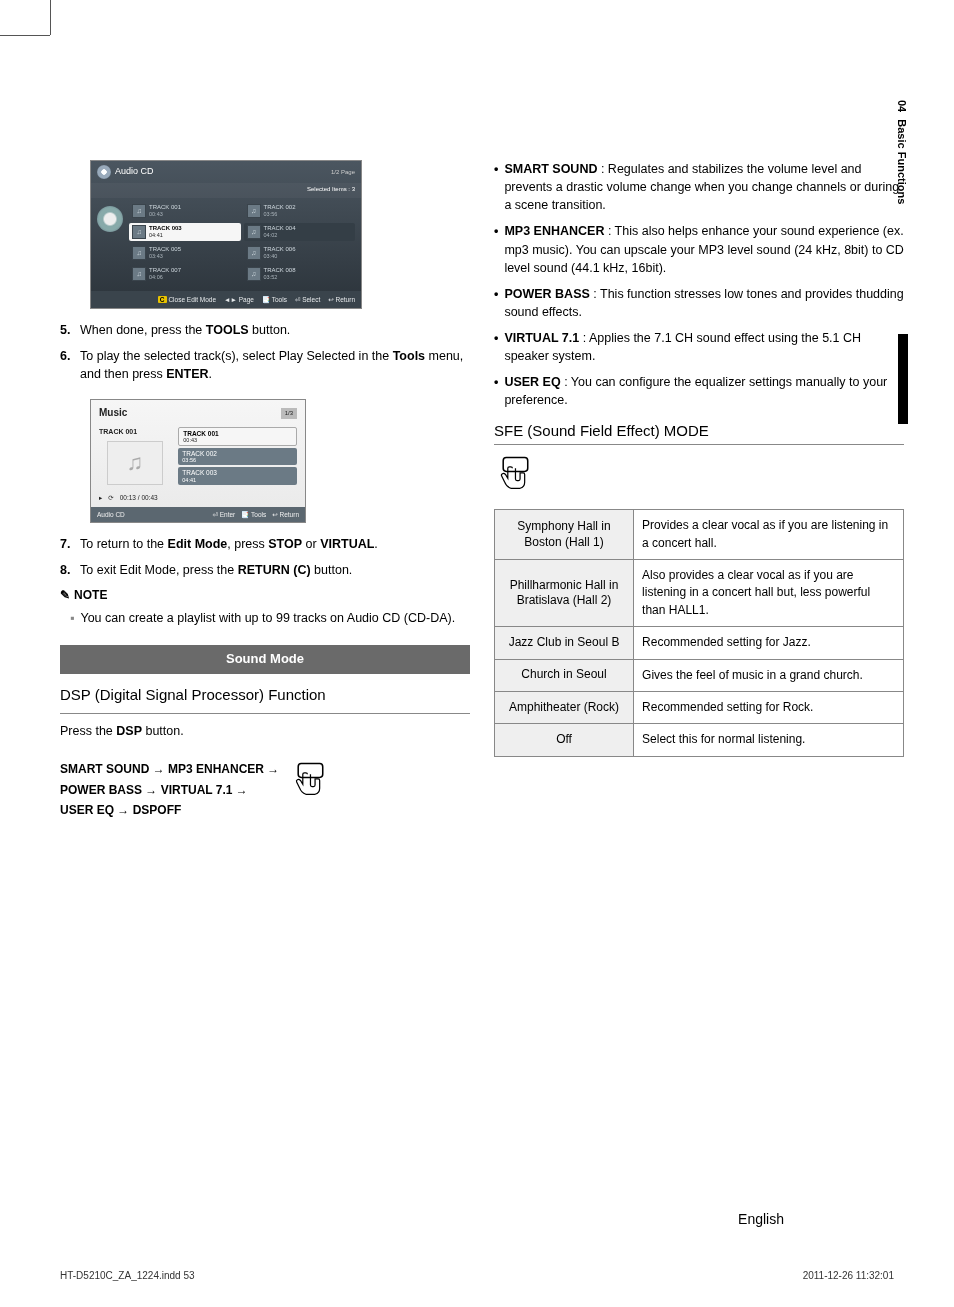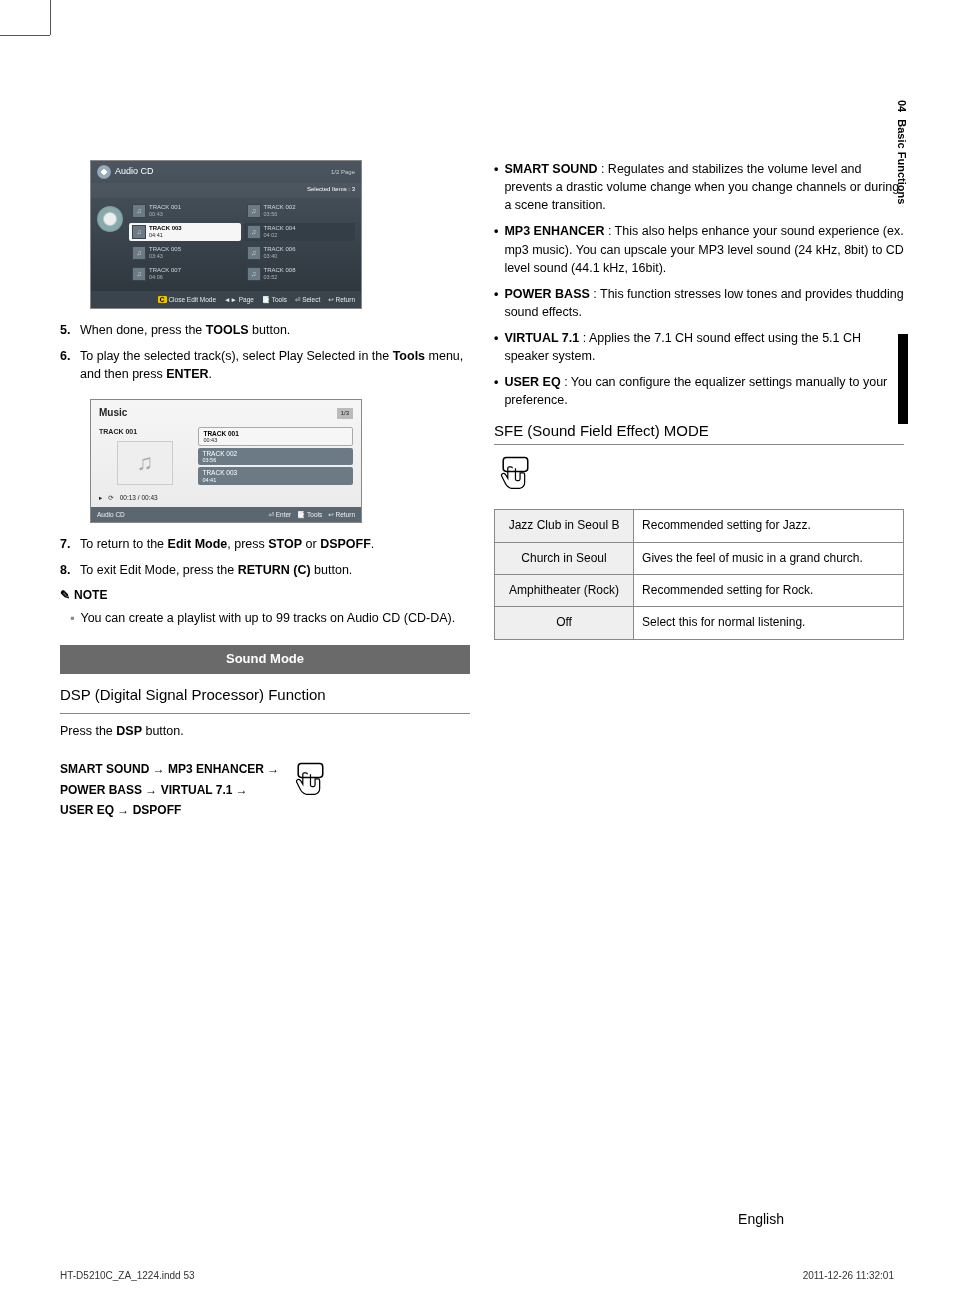--- a/index.html
+++ b/index.html
@@ -35,21 +35,21 @@
   .trk .d { color:#aab4bb; font-size:5.5px; }
   .trk.hi { background:#f6f6f6; }
   .trk.hi .t { color:#000; font-weight:bold; }
   .trk.hi .d { color:#222; }
   .trk.shade { background:#343e46; }
   .shot1-foot { background:#3a444c; color:#e6e9eb; font-size:6.5px; padding:4px 6px; display:flex; gap:8px; justify-content:flex-end; }
   .shot1-foot span { white-space:nowrap; }
   .btn-c { background:#e7c200; color:#000; padding:0 2px; border-radius:1px; font-weight:bold; }
 
   
-  .shot2 { width:272px; margin:16px 0 12px 30px; border:1px solid #888; background:linear-gradient(#f6f6f6,#e9e9e9); color:#222; font-size:7px; }
+  .shot2 { width:216px; margin:16px 0 12px 30px; border:1px solid #888; background:linear-gradient(#f6f6f6,#e9e9e9); color:#222; font-size:7px; }
   .shot2-head { display:flex; align-items:center; padding:6px 8px 2px; }
   .shot2-head .title { font-size:10px; font-weight:bold; color:#222; }
   .shot2-head .pg { margin-left:auto; font-size:6px; color:#222; background:#bbb; padding:1px 4px; }
   .shot2-body { display:flex; gap:8px; padding:4px 8px; }
   .shot2-left { width:36%; }
   .shot2-tt { font-size:7px; font-weight:bold; margin-bottom:4px; }
   .shot2-thumb { width:56px; height:44px; margin:0 auto 6px; background:#eee; border:1px solid #ccc; display:flex; align-items:center; justify-content:center; font-size:22px; color:#aaa; }
   .shot2-prog { font-size:6.5px; color:#222; display:flex; align-items:center; gap:6px; margin-top:8px; }
   .shot2-right { flex:1; display:flex; flex-direction:column; gap:2px; }
   .row2 { padding:2px 4px; border-radius:2px; line-height:1.1; }
@@ -228,21 +228,21 @@
             <span>⏎ Enter</span>
             <span>📑 Tools</span>
             <span>↩ Return</span>
           </span>
         </div>
       </div>
 
       <ol class="steps">
         <li>
           <span class="num">7.</span>
-          <span class="txt"><span>To return to the </span><b>Edit Mode</b><span>, press </span><b>STOP</b><span> or </span><b>DSPOFF</b><span>.</span></span>
+          <span class="txt"><span>To return to the </span><b>Edit Mode</b><span>, press </span><b>STOP</b><span> or </span><b>VIRTUAL</b><span>.</span></span>
         </li>
         <li>
           <span class="num">8.</span>
           <span class="txt"><span>To exit Edit Mode, press the </span><b>RETURN (C)</b><span> button.</span></span>
         </li>
       </ol>
 
       <div class="note-head">
         <span>✎</span>
         <span>NOTE</span>
@@ -298,20 +298,28 @@
         <div class="hand">
           <svg viewBox="0 0 60 60">
               <rect x="12" y="6" width="32" height="18" rx="4" fill="none" stroke="#000" stroke-width="2"></rect>
               <path d="M28 20 v14 q0 2 2 2 h2 q2 0 2 -2 v-8 h4 q2 0 2 2 v10 q0 6 -6 8 h-12 q-6 -2 -8 -8 l-4 -8 q-1 -2 1 -3 q2 -1 4 1 l3 5 v-13 q0 -2 2 -2 h2 q2 0 2 2" fill="none" stroke="#000" stroke-width="1.6"></path>
             </svg>
         </div>
       </div>
 
       <table class="sfe-t">
         <tbody>
+            <tr>
+              <td class="l">Symphony Hall in Boston (Hall 1)</td>
+              <td>Provides a clear vocal as if you are listening in a concert hall.</td>
+            </tr>
+        <tr>
+              <td class="l">Phillharmonic Hall in Bratislava (Hall 2)</td>
+              <td>Also provides a clear vocal as if you are listening in a concert hall but, less powerful than HALL1.</td>
+            </tr>
         <tr>
               <td class="l">Jazz Club in Seoul B</td>
               <td>Recommended setting for Jazz.</td>
             </tr>
         <tr>
               <td class="l">Church in Seoul</td>
               <td>Gives the feel of music in a grand church.</td>
             </tr>
         <tr>
               <td class="l">Amphitheater (Rock)</td>

